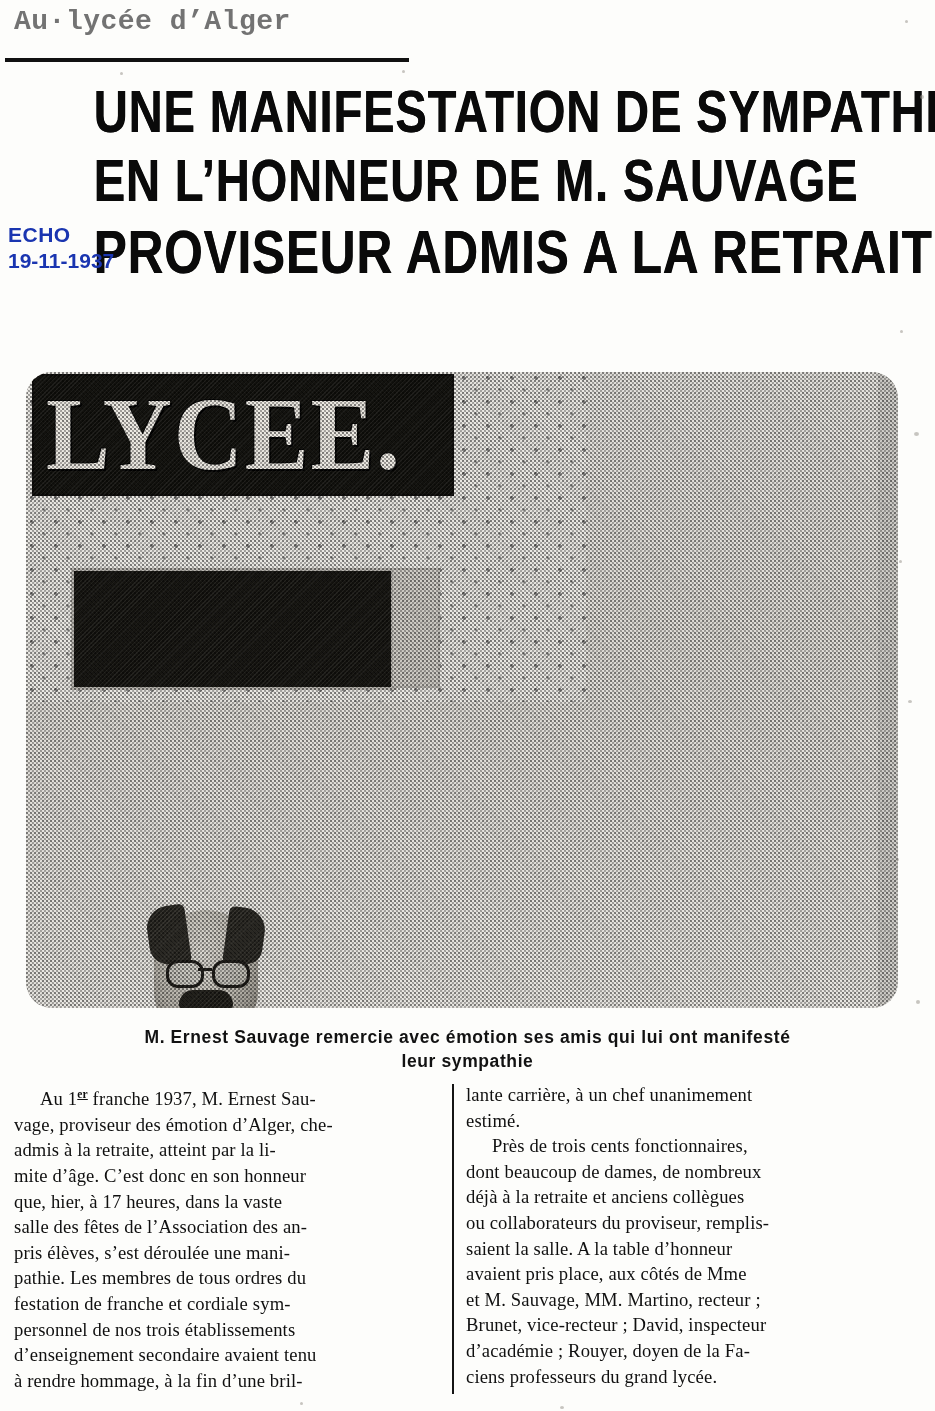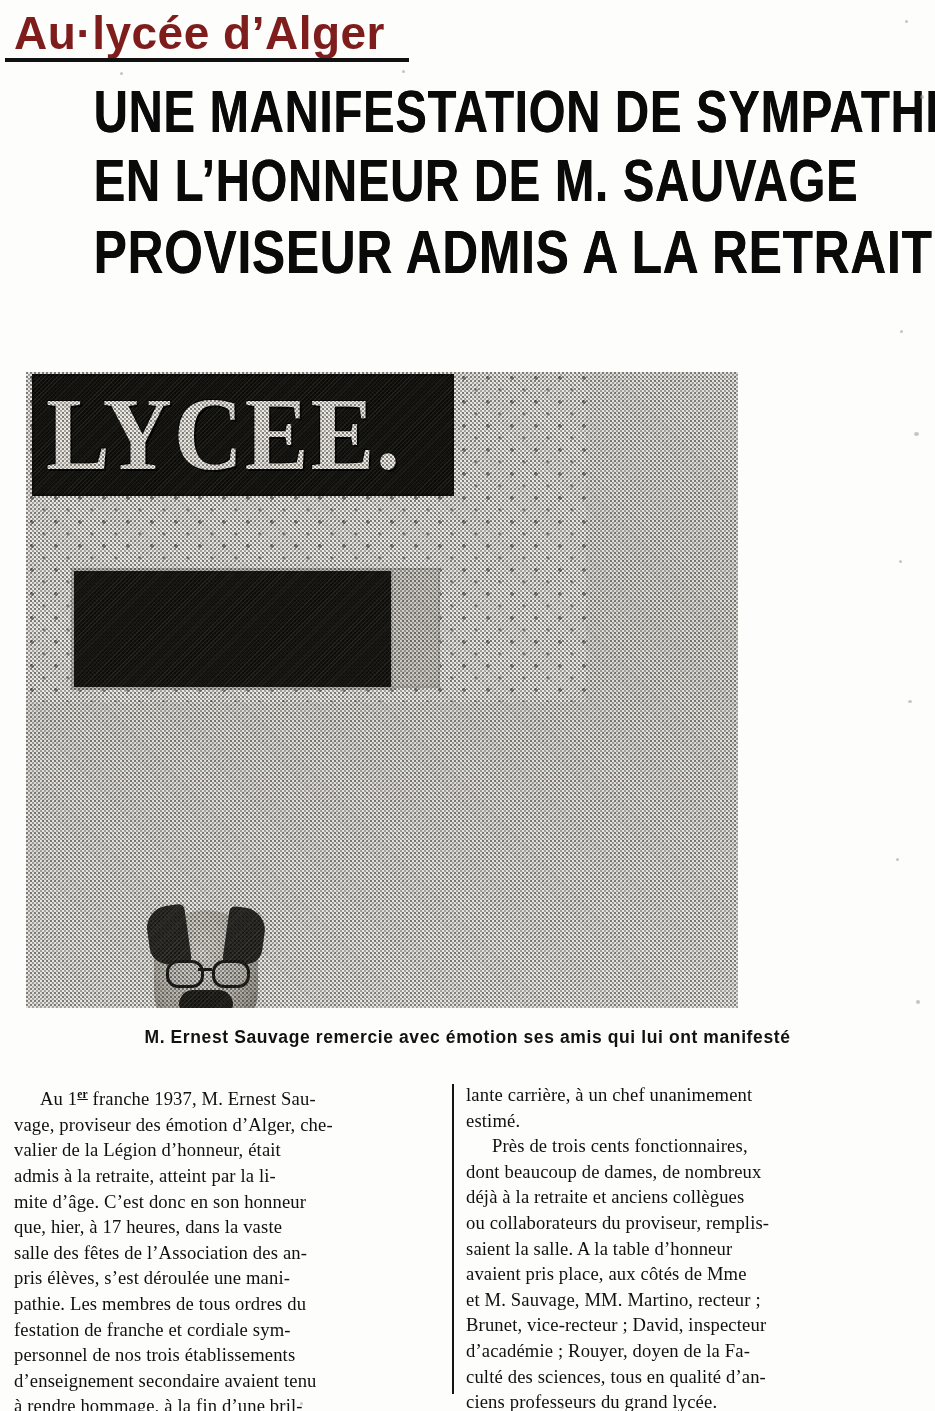--- a/index.html
+++ b/index.html
@@ -9,25 +9,25 @@
     font-family:"Liberation Serif", serif;
     color:#0b0b0b;
     position:relative;
     overflow:hidden;
   }
   .page{position:relative;width:935px;height:1411px;}
 
   
   .kicker{
     position:absolute;left:14px;top:6px;
-    font-family:Liberation Sans, sans-serif;
-    font-weight:bold;
-    font-size:46px;
+    font-family:Liberation Mono, monospace;
+    font-weight:bold;
+    font-size:28px;
     letter-spacing:0.5px;
-    color:#7f1d1d;
+    color:#737373;
     white-space:nowrap;
   }
   .kicker-rule{
     position:absolute;left:5px;top:58px;width:404px;height:4px;
     background:#111;
   }
 
   
   .headline{
     position:absolute;left:0;top:84px;width:935px;
@@ -56,23 +56,24 @@
     color:#1a35b0;
     line-height:1.25;
     z-index:40;
   }
   .stamp .s1{font-size:21px;letter-spacing:0.5px;}
   .stamp .s2{font-size:21px;letter-spacing:0px;}
 
   
   .photo{
     position:absolute;left:26px;top:372px;
-    width:712px;height:636px;
+    width:872px;height:636px;
     background:#cfcdc8;
     overflow:hidden;
+    border-radius:26px;
   }
   .photo-inner{position:absolute;inset:0;}
 
   
   .halftone{
     position:absolute;inset:0;
     background-image:
       radial-gradient(circle at 1px 1px, rgba(0,0,0,0.55) 0.9px, transparent 1.1px),
       radial-gradient(circle at 3px 3px, rgba(0,0,0,0.35) 0.8px, transparent 1.0px);
     background-size:4px 4px,4px 4px;
@@ -205,20 +206,24 @@
 
   <div class="kicker">Au·lycée d’Alger</div>
   <div class="kicker-rule"></div>
 
   <div class="headline">
     <div class="hl-line hl1">UNE MANIFESTATION DE SYMPATHIE</div>
     <div class="hl-line hl2">EN L’HONNEUR DE M. SAUVAGE</div>
     <div class="hl-line hl3">PROVISEUR ADMIS A LA RETRAITE</div>
   </div>
 
+  <div class="stamp">
+    <div class="s1">ECHO</div>
+    <div class="s2">19-11-1937</div>
+  </div>
 
   <div class="photo">
     <div class="photo-inner">
       <div class="wall"></div>
       <div class="fabric"></div>
       <div class="banner">
         <div class="banner-text">LYCEE.</div>
       </div>
       <div class="panel"></div>
       <div class="panel2"></div>
@@ -233,29 +238,29 @@
       <div class="m-bridge"></div>
       <div class="m-mous"></div>
 
       <div class="halftone"></div>
       <div class="grain"></div>
     </div>
   </div>
 
   <div class="caption">
     <span class="cl">M. Ernest Sauvage remercie avec émotion ses amis qui lui ont manifesté</span>
+    <span class="cl">leur sympathie</span>
   </div>
 
   <div class="cols">
     <div class="col-rule"></div>
 
     <div class="col col-left">
       <span class="ln"><span class="indent"></span><span>Au 1</span><sup class="ord">er</sup><span> franche 1937, M. Ernest Sau-</span></span>
       <span class="ln">vage, proviseur des émotion d’Alger, che-</span>
-      <span class="ln">valier de la Légion d’honneur, était</span>
       <span class="ln">admis à la retraite, atteint par la li-</span>
       <span class="ln">mite d’âge. C’est donc en son honneur</span>
       <span class="ln">que, hier, à 17 heures, dans la vaste</span>
       <span class="ln">salle des fêtes de l’Association des an-</span>
       <span class="ln">pris élèves, s’est déroulée une mani-</span>
       <span class="ln">pathie. Les membres de tous ordres du</span>
       <span class="ln">festation de franche et cordiale sym-</span>
       <span class="ln">personnel de nos trois établissements</span>
       <span class="ln">d’enseignement secondaire avaient tenu</span>
       <span class="ln">à rendre hommage, à la fin d’une bril-</span>
@@ -266,21 +271,20 @@
       <span class="ln">estimé.</span>
       <span class="ln"><span class="indent"></span><span>Près de trois cents fonctionnaires,</span></span>
       <span class="ln">dont beaucoup de dames, de nombreux</span>
       <span class="ln">déjà à la retraite et anciens collègues</span>
       <span class="ln">ou collaborateurs du proviseur, remplis-</span>
       <span class="ln">saient la salle. A la table d’honneur</span>
       <span class="ln">avaient pris place, aux côtés de Mme</span>
       <span class="ln">et M. Sauvage, MM. Martino, recteur ;</span>
       <span class="ln">Brunet, vice-recteur ; David, inspecteur</span>
       <span class="ln">d’académie ; Rouyer, doyen de la Fa-</span>
-      <span class="ln">culté des sciences, tous en qualité d’an-</span>
       <span class="ln">ciens professeurs du grand lycée.</span>
 
     </div>
   </div>
 
   <div class="speck" style="left:905px;top:20px;width:3px;height:3px;"></div>
   <div class="speck" style="left:920px;top:95px;width:4px;height:4px;"></div>
   <div class="speck" style="left:900px;top:330px;width:3px;height:3px;"></div>
   <div class="speck" style="left:914px;top:432px;width:5px;height:4px;"></div>
   <div class="speck" style="left:899px;top:560px;width:3px;height:3px;"></div>

